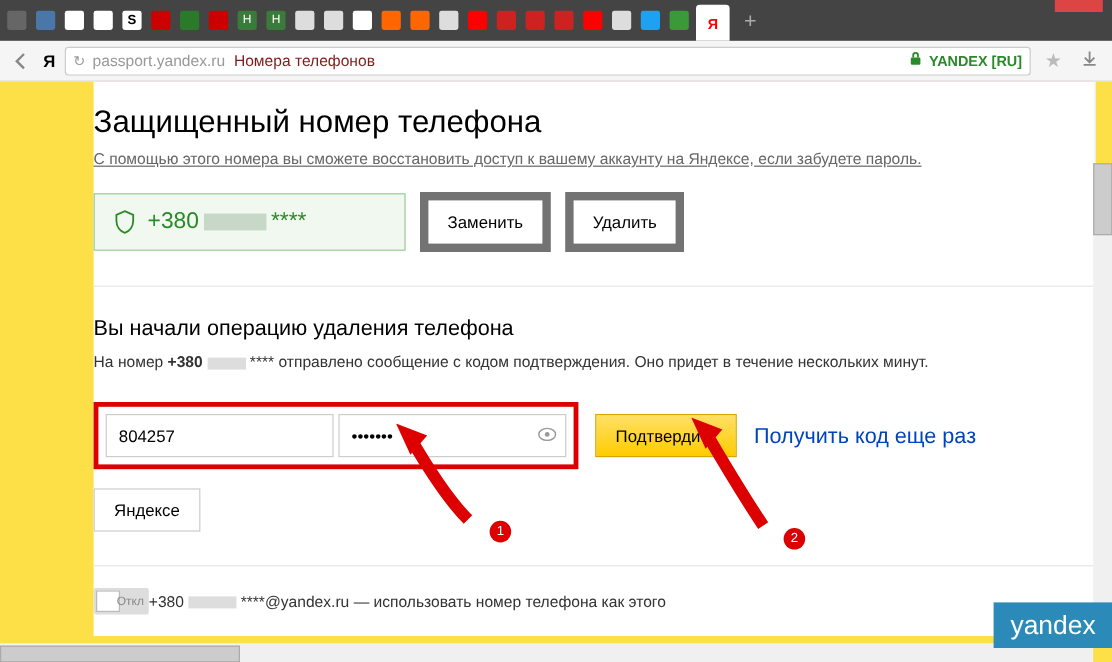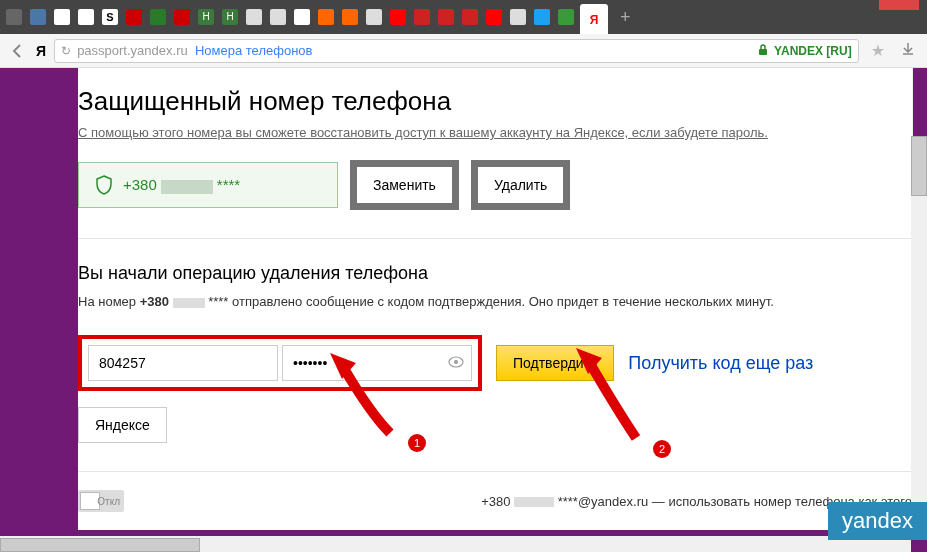--- a/index.html
+++ b/index.html
@@ -28,38 +28,38 @@
   .new-tab-btn { color:#aaa; font-size:18px; padding:0 8px; cursor:pointer; }
   .tab-bar-badge { position:absolute; top:0; right:8px; width:40px; height:10px; background:#d44; }
   
   
   .addr-bar { height: 34px; background: #f5f5f5; border-bottom: 1px solid #ddd; display: flex; align-items: center; padding: 0 8px; gap: 8px; }
   .nav-back { width:20px; height:20px; display:flex; align-items:center; justify-content:center; color:#888; }
   .ya-logo { font-weight: bold; color:#000; font-size:14px;}
   .url-box { flex:1; height:24px; border:1px solid #ccc; border-radius:3px; background:#fff; display:flex; align-items:center; padding:0 6px; gap:6px;}
   .reload-icon { color:#999; font-size:12px;}
   .url-text { color:#999; font-size:13px; }
-  .url-text .dark { color:#3b82f6; }
+  .url-text .dark { color:#7f1d1d; }
   .lock { color:#2a8a2a; font-size:11px; margin-left:auto;}
   .sec-label { color:#2a8a2a; font-size:12px; font-weight:bold;}
   .star-icon { color:#bbb; font-size:16px; padding:0 4px;}
   .dl-icon { color:#888; font-size:14px; padding:0 4px;}
   
   
-  .page { background:#701a75; height:calc(552px - 68px); overflow:hidden; position:relative;}
+  .page { background:#fde047; height:calc(552px - 68px); overflow:hidden; position:relative;}
   .content { background:#fff; margin:0 auto; width:835px; margin-left:78px; padding:18px 0; border-right:1px solid #eee;}
   
   h1 { font-size:26px; font-weight:normal; margin-bottom:8px;}
   .sub { font-size:13px; color:#666; margin-bottom:20px;text-decoration:underline;}
   
   .phone-box { display:flex; align-items:center; gap:12px; margin-bottom:28px;}
   .phone-display { border:1px solid #9c9; background:#f0f8f0; padding:12px 16px; display:flex; align-items:center; gap:10px; min-width:260px;}
   .shield-icon { width:18px; height:20px; display:inline-block;}
   .shield-icon svg { width:100%; height:100%;}
-  .phone-num { color:#2a8a2a; font-size:15px;}
+  .phone-num { color:#2a8a2a; font-size:19px;}
   .phone-num .gray-block { display:inline-block; width:52px; height:14px; background:#c8d8c8; vertical-align:middle; margin:0 4px;}
   .phone-num .stars { color:#2a8a2a;}
   .btn-outline { background:#fff; border:7px solid #737373; padding:10px 16px; font-size:14px; cursor:pointer;}
   
   .divider { border-top:1px solid #e5e5e5; margin:0 -0px 24px 0;}
   
   h2 { font-size:18px; font-weight:normal; margin-bottom:10px;}
   .info-line { font-size:13px; color:#333; margin-bottom:26px;}
   .info-line .gray-block-sm { display:inline-block; width:32px; height:10px; background:#ddd; vertical-align:middle;}
   
@@ -67,21 +67,21 @@
   .red-box { border:4px solid #d00; padding:6px; display:flex; gap:4px;}
   .txt-input { border:1px solid #ccc; padding:8px 10px; font-size:14px; width:190px; height:36px;}
   .pwd-wrap { position:relative;}
   .eye-icon { position:absolute; right:8px; top:50%; transform:translateY(-50%); color:#999; font-size:14px;}
   .btn-yellow { background:linear-gradient(#ffe066,#ffcc00); border:1px solid #d4a800; padding:9px 16px; font-size:14px; cursor:pointer; font-weight:normal;}
   .link-blue { color:#0044bb; font-size:18px; cursor:pointer;}
   
   .btn-cancel { background:#fff; border:1px solid #ccc; padding:9px 16px; font-size:14px; cursor:pointer; margin-top:4px;}
   
   .divider2 { border-top:1px solid #e5e5e5; margin:28px 0 18px 0;}
-  .login-row { display:flex; align-items:center; gap:0; font-size:13px; color:#333;justify-content:space-between;}
+  .login-row { display:flex; align-items:center; gap:0; font-size:13px; color:#333;}
   .toggle { width:46px; height:22px; background:#ddd; border-radius:2px; position:relative; display:flex; align-items:center;}
   .toggle-knob { width:20px; height:18px; background:#fff; border:1px solid #bbb; margin:0 2px;}
   .toggle-label { font-size:10px; color:#888; position:absolute; right:4px;}
   .login-txt .gray-block-sm2 { display:inline-block; width:40px; height:10px; background:#ddd; vertical-align:middle;}
   
   
   .arrow { position:absolute; pointer-events:none;}
   .arrow svg { display:block;}
   .arrow-badge { position:absolute; width:18px; height:18px; border-radius:50%; background:#d00; color:#fff; font-size:11px; display:flex; align-items:center; justify-content:center;}
   

